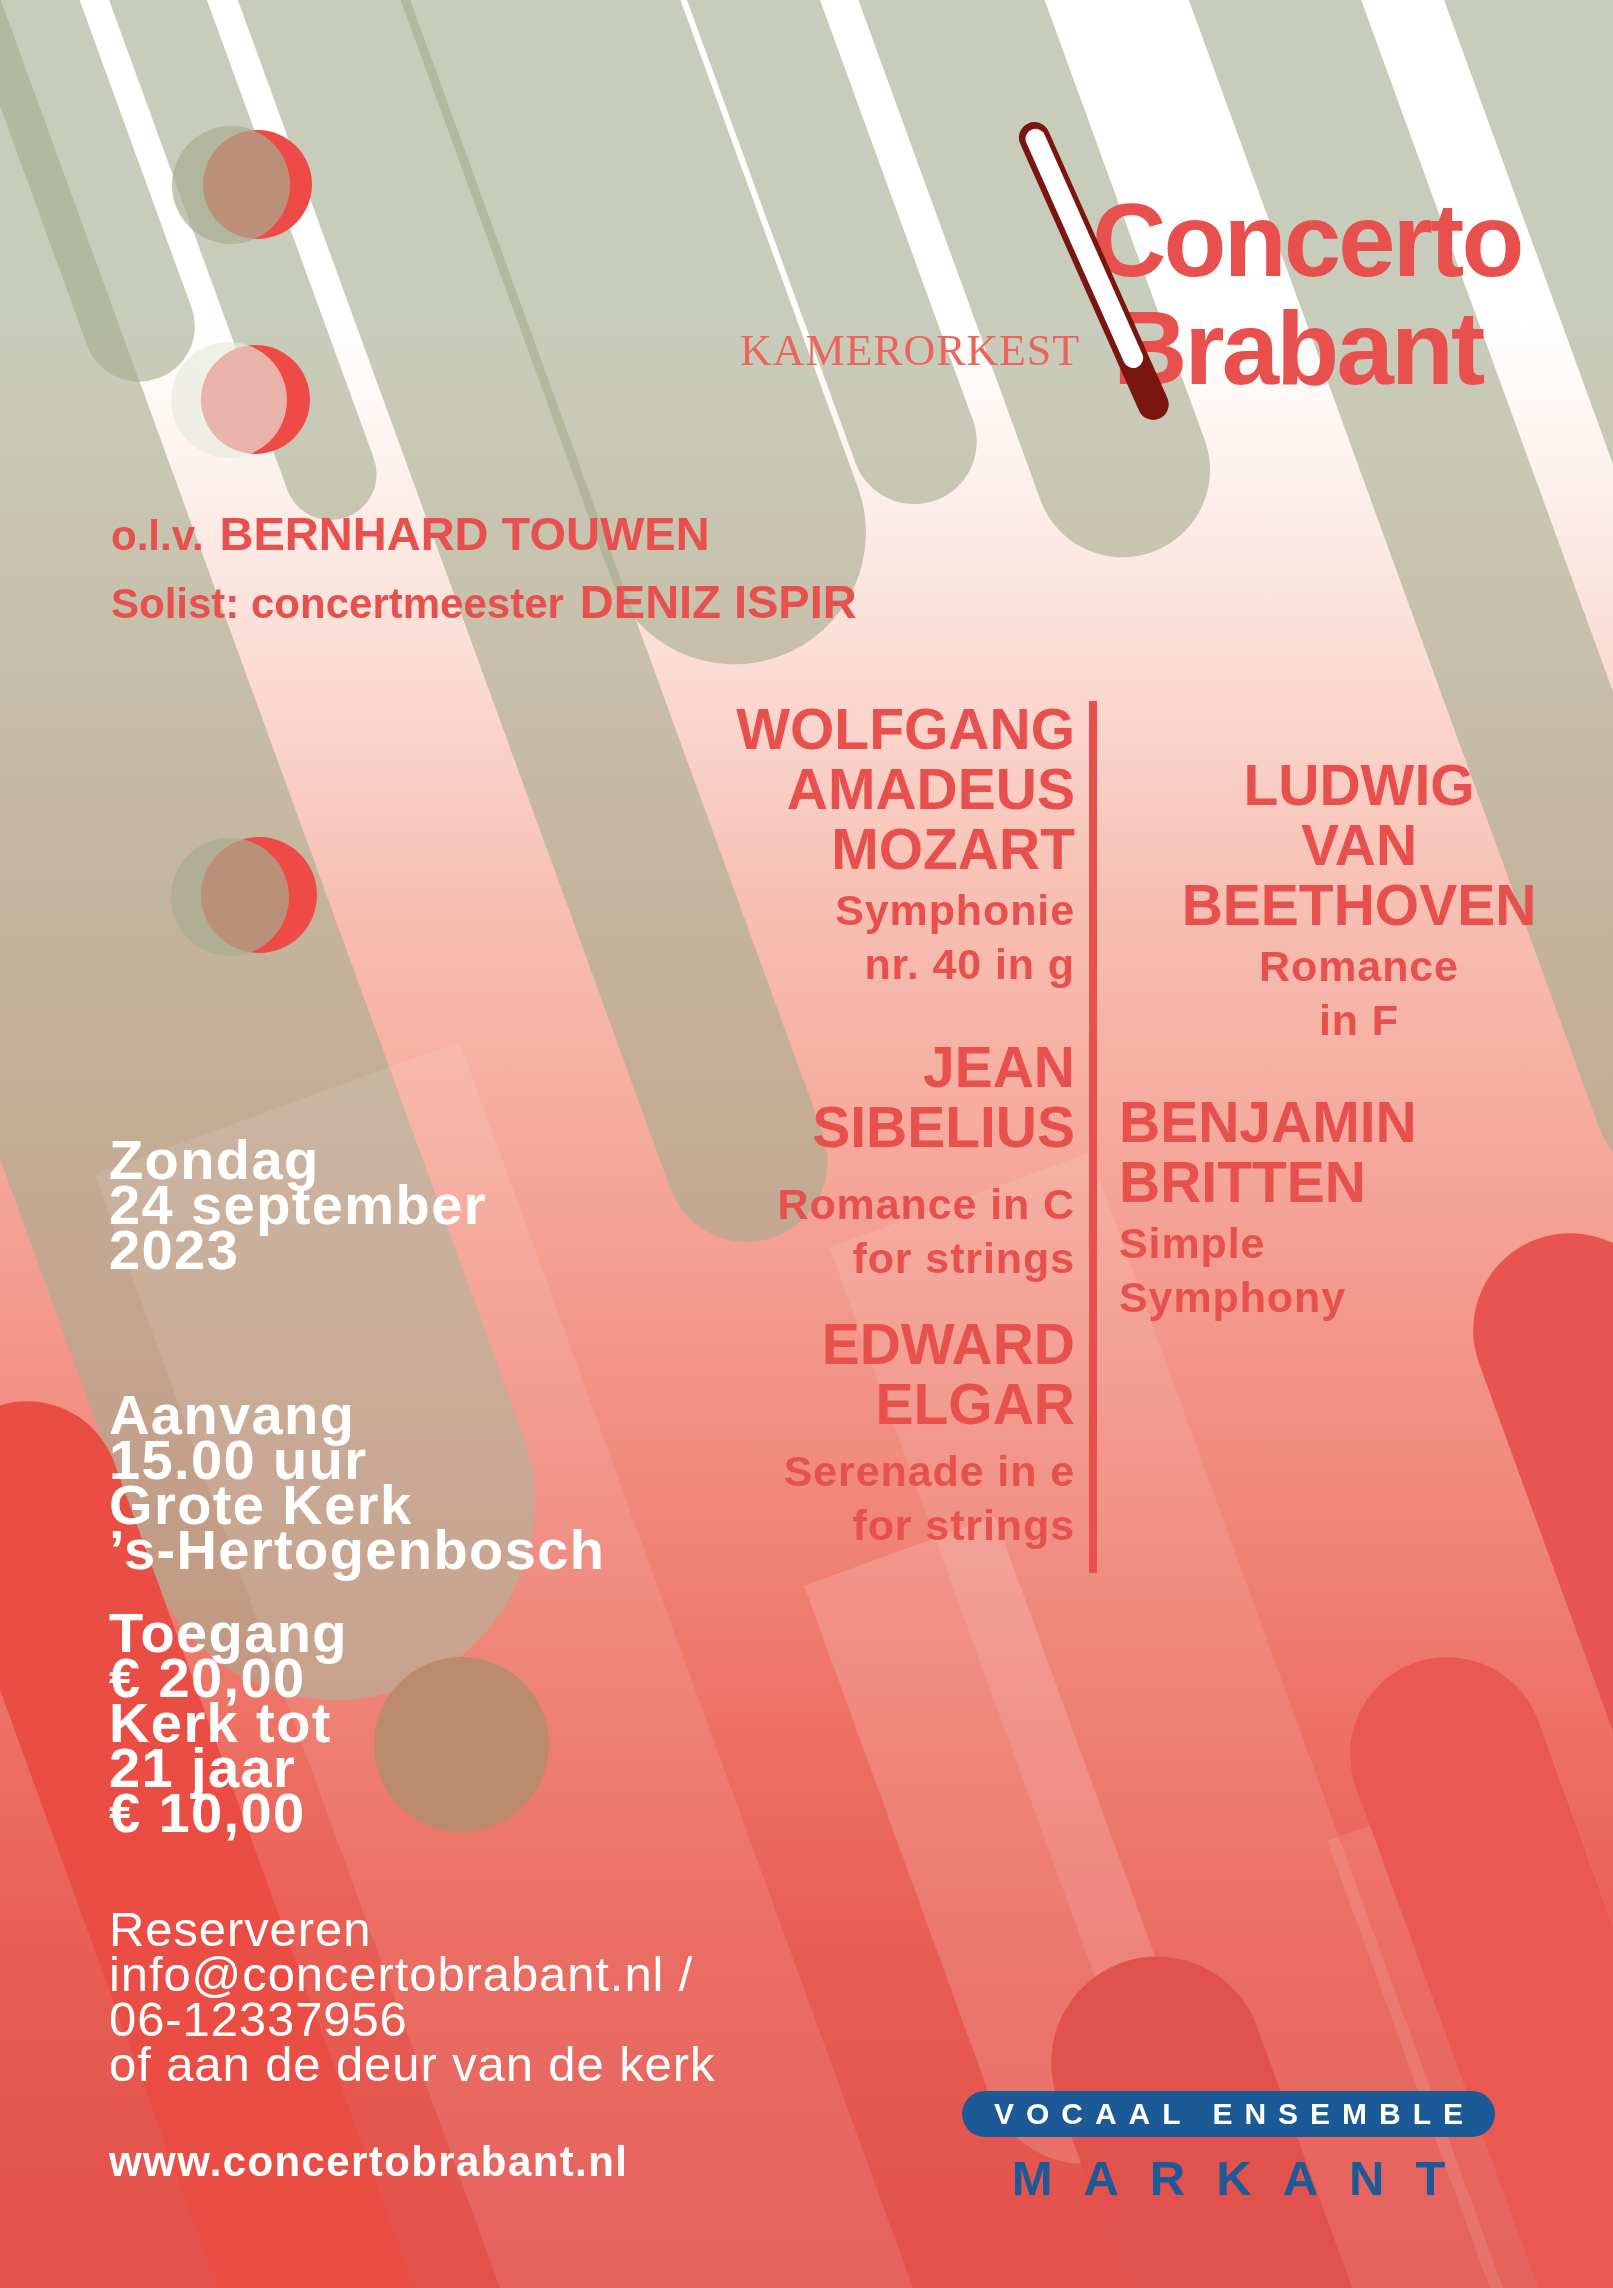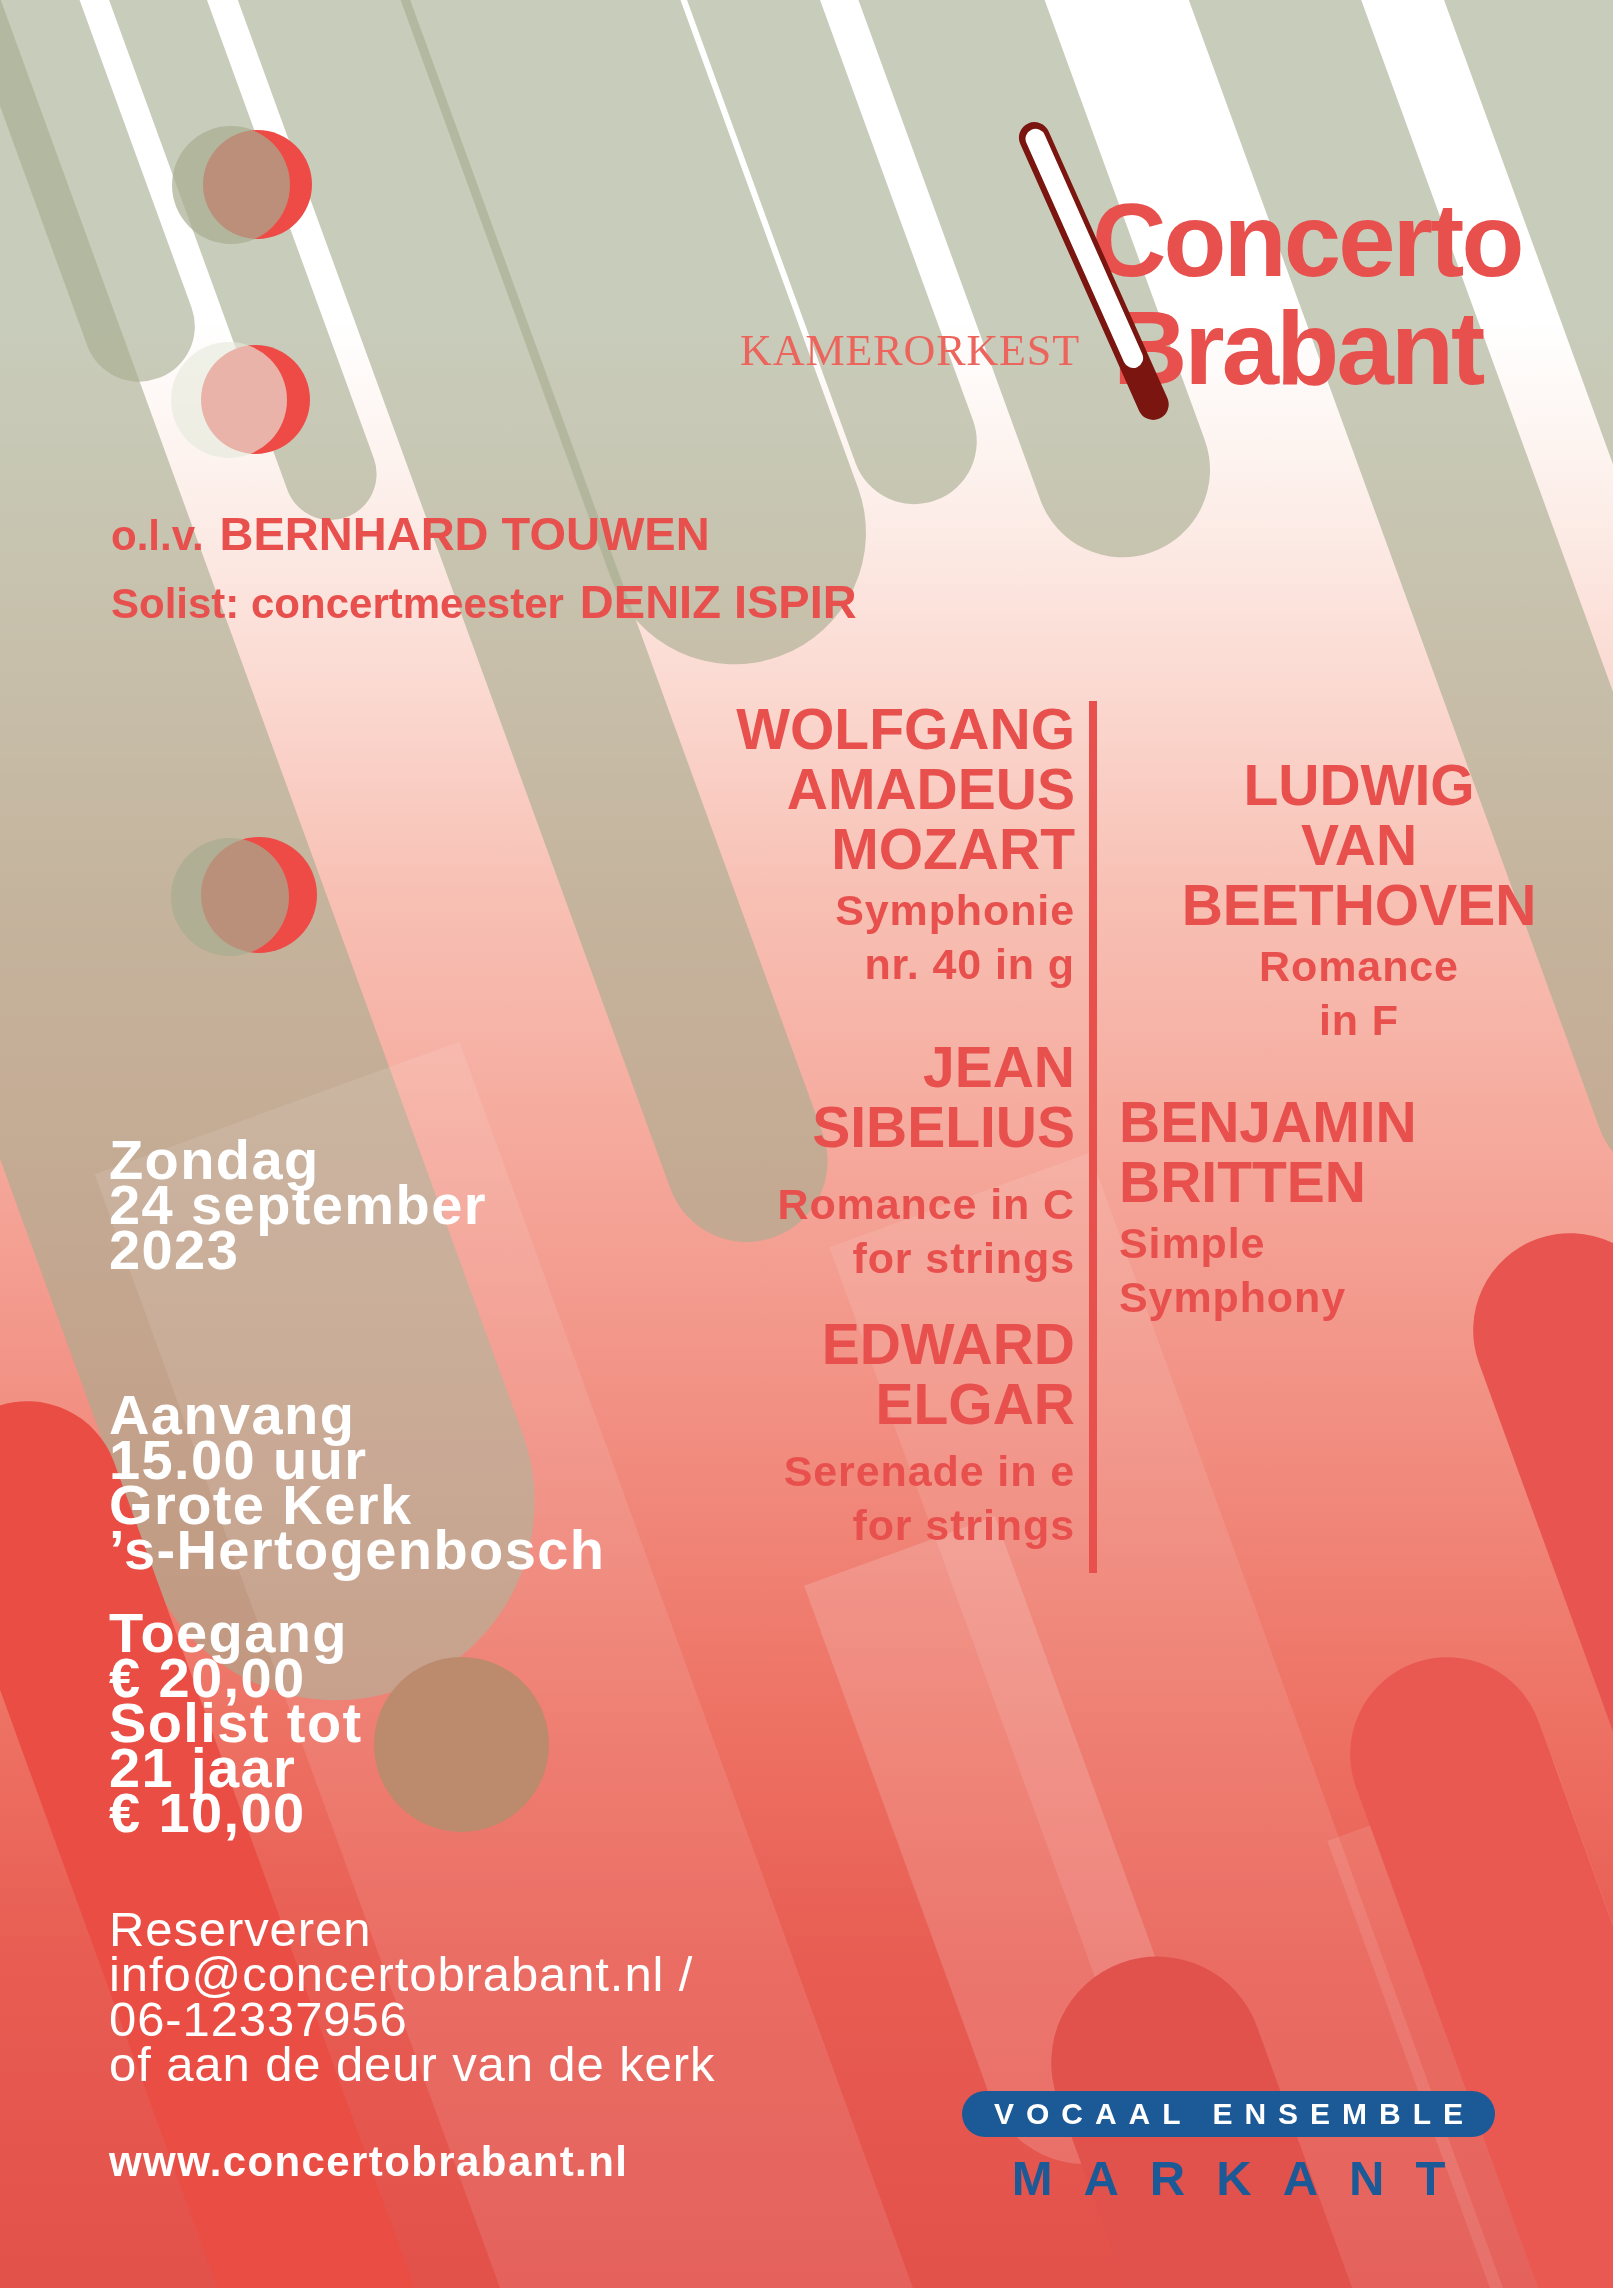--- a/index.html
+++ b/index.html
@@ -127,21 +127,21 @@
   <div class="abs" style="left:109px;top:1392px;">
     <div class="w">Aanvang</div>
     <div class="w">15.00 uur</div>
     <div class="w">Grote Kerk</div>
     <div class="w">’s-Hertogenbosch</div>
   </div>
 
   <div class="abs" style="left:109px;top:1610px;">
     <div class="w">Toegang</div>
     <div class="w">€ 20,00</div>
-    <div class="w">Solist tot</div>
+    <div class="w">Kerk tot</div>
     <div class="w">21 jaar</div>
     <div class="w">€ 10,00</div>
   </div>
 
   <div class="abs" style="left:109px;top:1907px;">
     <div class="w-s">Reserveren</div>
     <div class="w-s">info@concertobrabant.nl /</div>
     <div class="w-s">06-12337956</div>
     <div class="w-s">of aan de deur van de kerk</div>
   </div>

